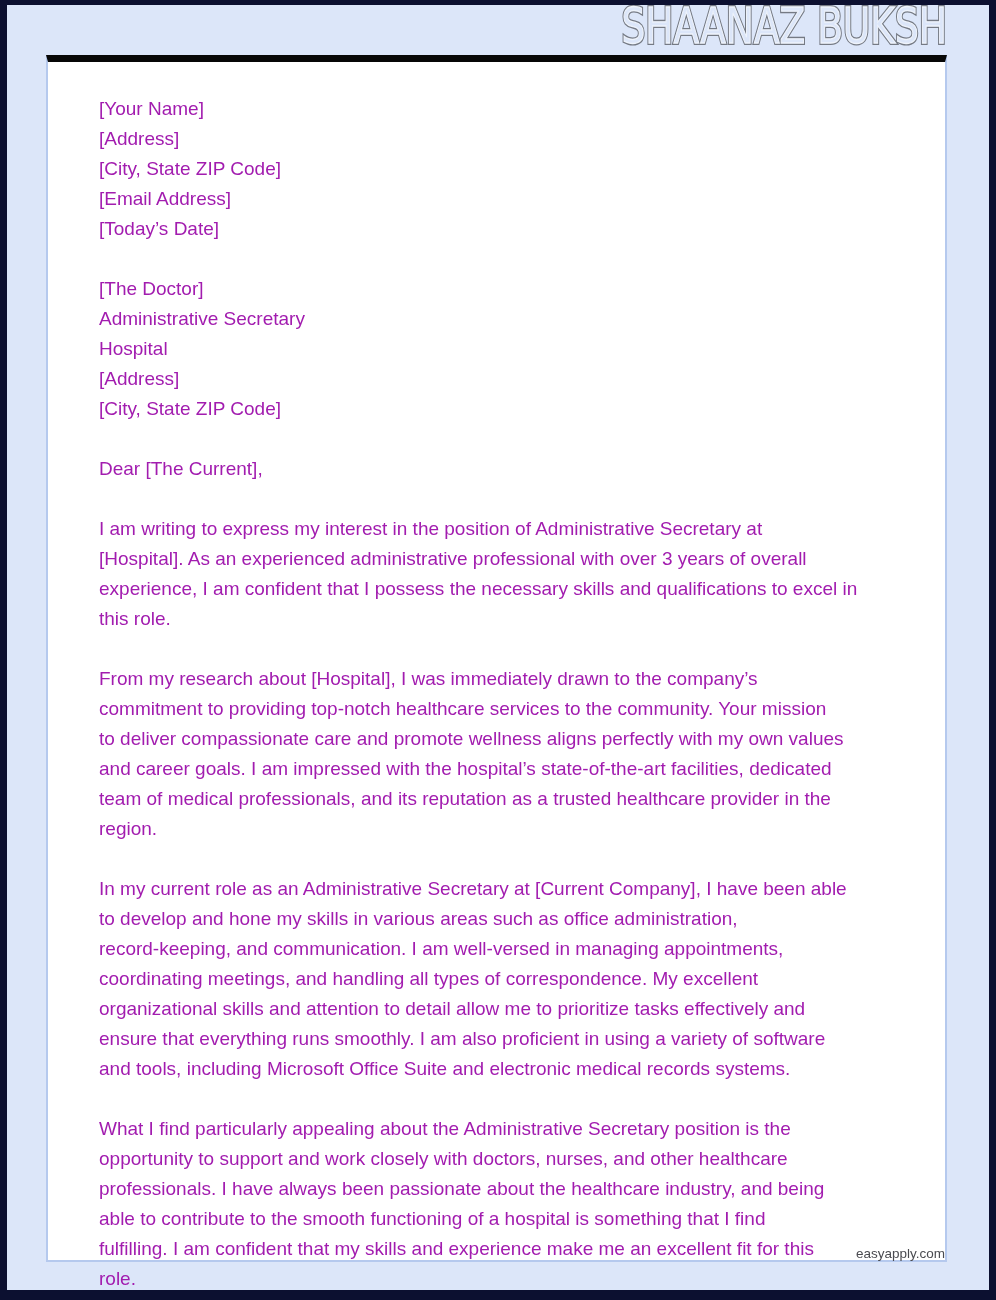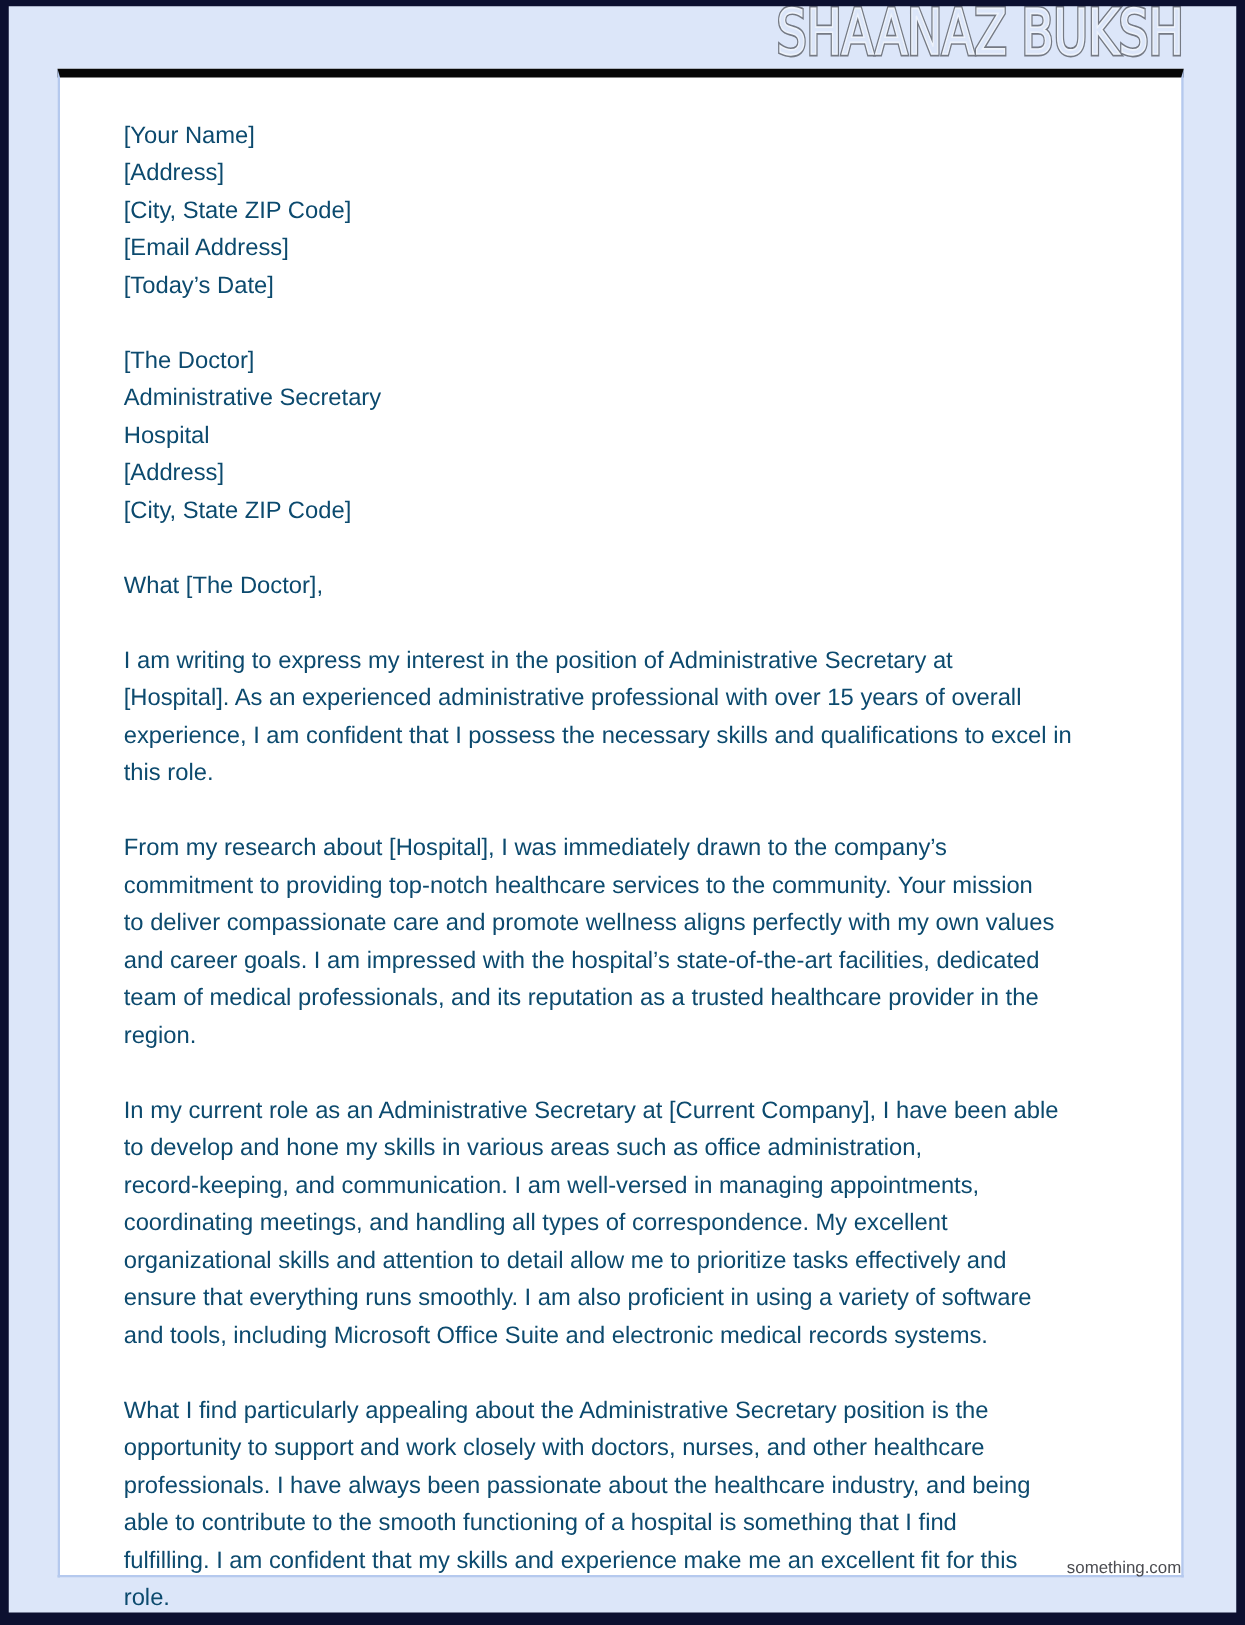--- a/index.html
+++ b/index.html
@@ -59,21 +59,21 @@
     border-left: 2px solid #b5c9ee;
     border-right: 2px solid #b5c9ee;
     border-bottom: 2px solid #b5c9ee;
     padding: 32px 40px 0 51px;
     z-index: 1;
   }
 
   .letter {
     font-size: 19px;
     line-height: 30px;
-    color: #0c4a6e;
+    color: #a21caf;
     width: 810px;
   }
   .block {
     white-space: pre-line;   
     margin: 0 0 30px 0;
   }
 
   .watermark {
     position: absolute;
     top: 1246px; right: 51px;
@@ -94,23 +94,23 @@
     <div class="block">[Your Name]
 [Address]
 [City, State ZIP Code]
 [Email Address]
 [Today’s Date]</div>
     <div class="block">[The Doctor]
 Administrative Secretary
 Hospital
 [Address]
 [City, State ZIP Code]</div>
-    <div class="block">What [The Doctor],</div>
+    <div class="block">Dear [The Current],</div>
     <div class="block">I am writing to express my interest in the position of Administrative Secretary at
-[Hospital]. As an experienced administrative professional with over 15 years of overall
+[Hospital]. As an experienced administrative professional with over 3 years of overall
 experience, I am confident that I possess the necessary skills and qualifications to excel in
 this role.</div>
     <div class="block">From my research about [Hospital], I was immediately drawn to the company’s
 commitment to providing top-notch healthcare services to the community. Your mission
 to deliver compassionate care and promote wellness aligns perfectly with my own values
 and career goals. I am impressed with the hospital’s state-of-the-art facilities, dedicated
 team of medical professionals, and its reputation as a trusted healthcare provider in the
 region.</div>
     <div class="block">In my current role as an Administrative Secretary at [Current Company], I have been able
 to develop and hone my skills in various areas such as office administration,
@@ -121,15 +121,15 @@
 and tools, including Microsoft Office Suite and electronic medical records systems.</div>
     <div class="block">What I find particularly appealing about the Administrative Secretary position is the
 opportunity to support and work closely with doctors, nurses, and other healthcare
 professionals. I have always been passionate about the healthcare industry, and being
 able to contribute to the smooth functioning of a hospital is something that I find
 fulfilling. I am confident that my skills and experience make me an excellent fit for this
 role.</div>
   </div>
 </div>
 
-<div class="watermark">something.com</div>
+<div class="watermark">easyapply.com</div>
 
 <div class="frame"></div>
 
 </body></html>

